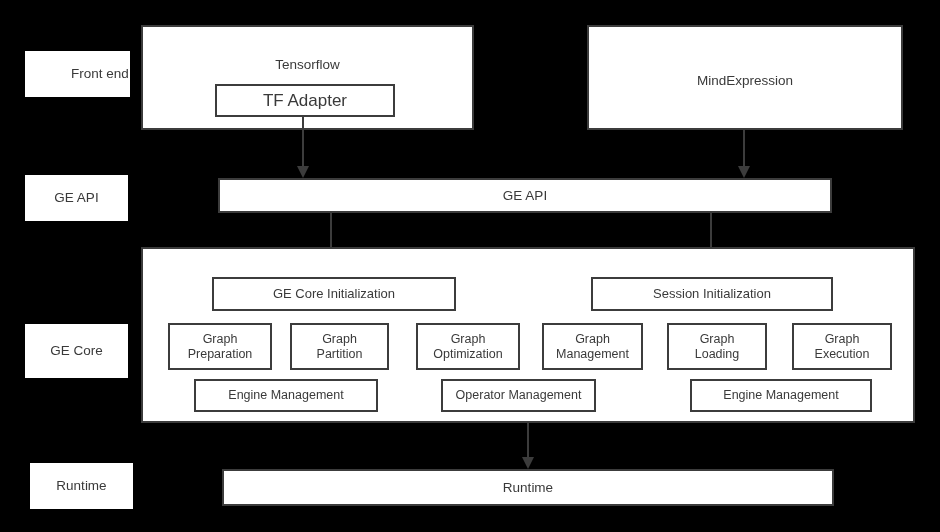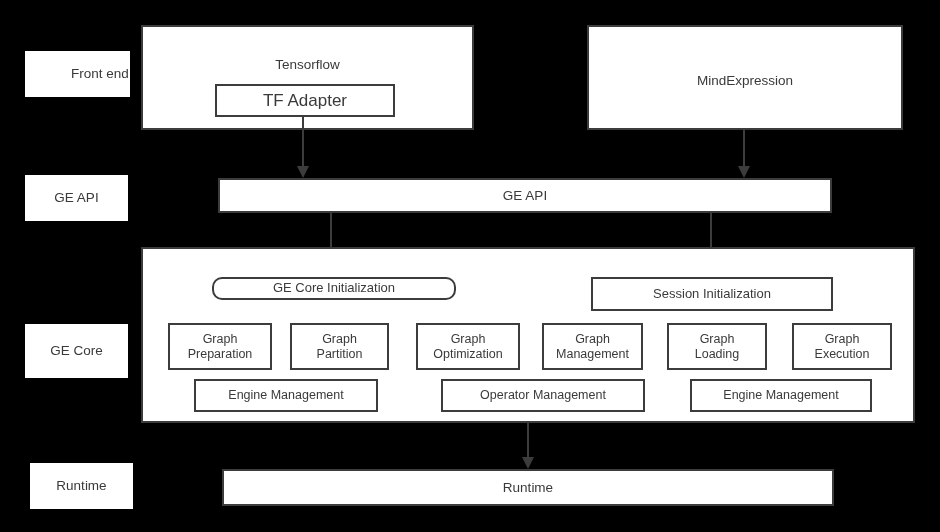--- a/index.html
+++ b/index.html
@@ -135,21 +135,21 @@
     <div class="head"></div>
   </div>
 
   <div class="arrow" style="left:704px; top:213px; width:14px; height:62px;">
     <div class="shaft" style="height:50px;"></div>
     <div class="head"></div>
   </div>
 
   <div class="box outer-container" style="left:141px; top:247px; width:774px; height:176px;">
 
-    <div class="box bordered init-box" style="left:69px; top:28px; width:244px; height:23px;border-radius:10px;">
+    <div class="box bordered init-box" style="left:69px; top:28px; width:244px; height:34px;">
       <span>GE Core Initialization</span>
     </div>
 
     <div class="box bordered init-box" style="left:448px; top:28px; width:242px; height:34px;">
       <span>Session Initialization</span>
     </div>
 
     <div class="box bordered small-box" style="left:25px; top:74px; width:104px; height:47px; flex-direction:column;">
       <span>Graph</span>
       <span>Preparation</span>
@@ -177,21 +177,21 @@
 
     <div class="box bordered small-box" style="left:649px; top:74px; width:100px; height:47px; flex-direction:column;">
       <span>Graph</span>
       <span>Execution</span>
     </div>
 
     <div class="box bordered wide-box" style="left:51px; top:130px; width:184px; height:33px;">
       <span>Engine Management</span>
     </div>
 
-    <div class="box bordered wide-box" style="left:298px; top:130px; width:204px; height:33px;">
+    <div class="box bordered wide-box" style="left:298px; top:130px; width:155px; height:33px;">
       <span>Operator Management</span>
     </div>
 
     <div class="box bordered wide-box" style="left:547px; top:130px; width:182px; height:33px;">
       <span>Engine Management</span>
     </div>
 
   </div>
 
   <div class="arrow" style="left:521px; top:423px; width:14px; height:46px;">

